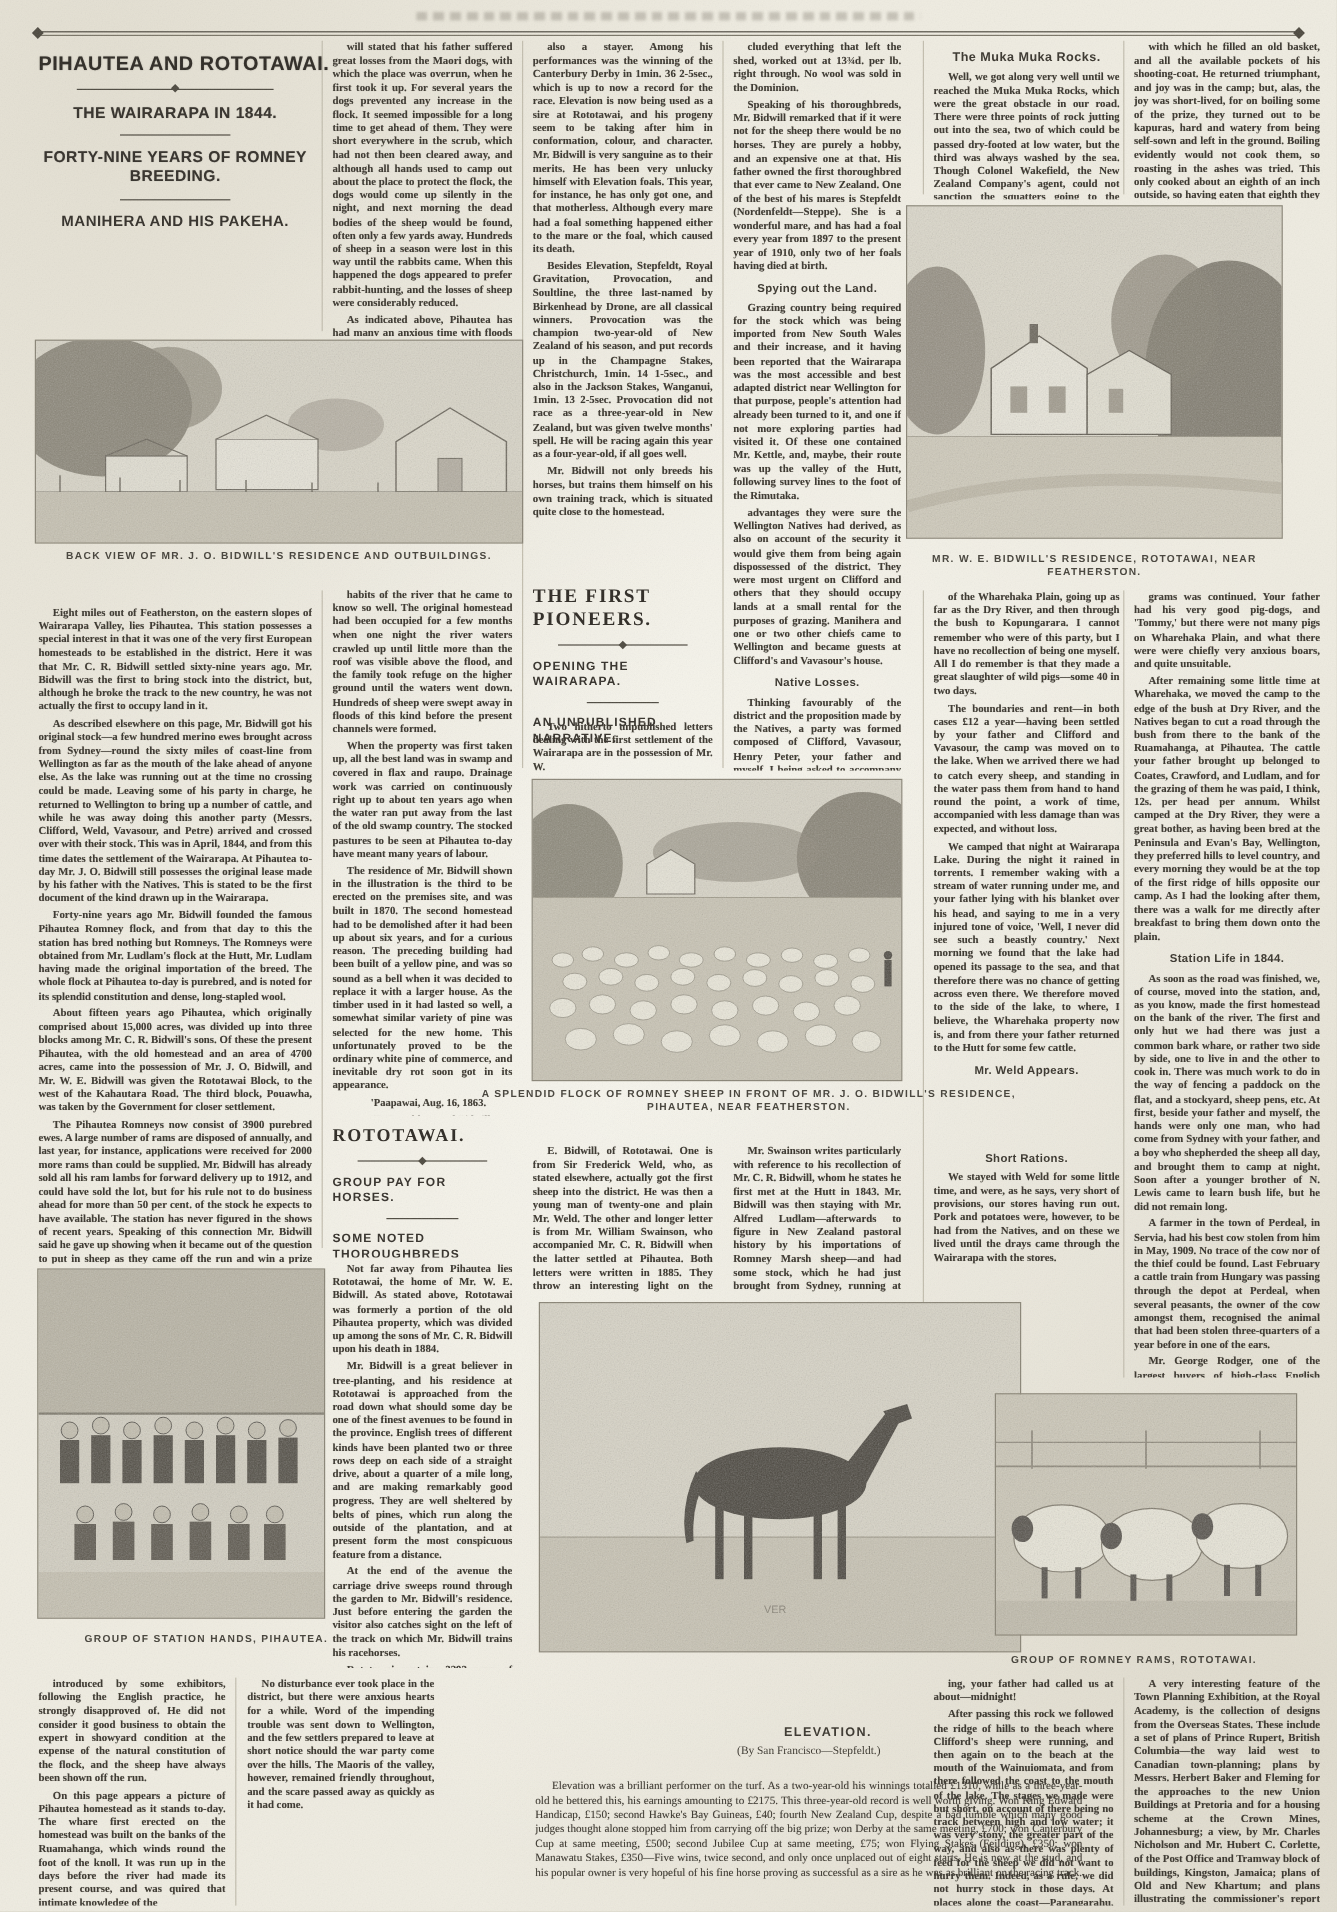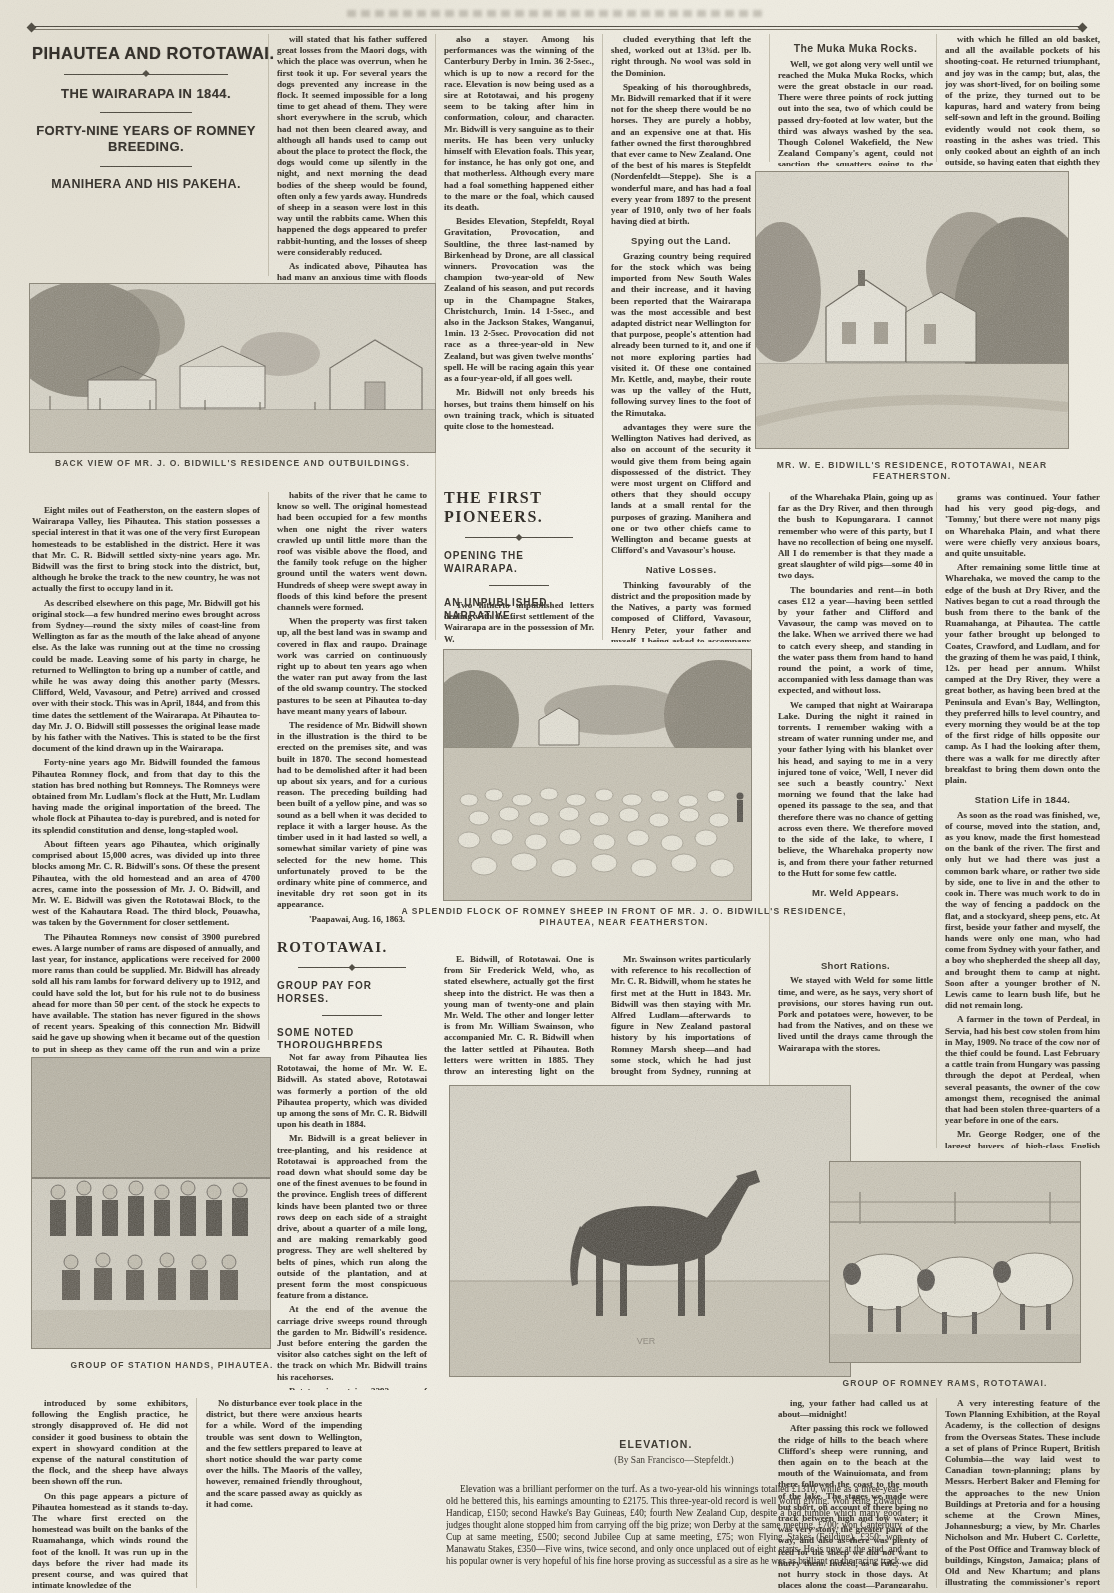--- a/index.html
+++ b/index.html
@@ -29,21 +29,21 @@
   .hl-sub3{font:bold 12.5px/1.2 "Liberation Sans","DejaVu Sans",sans-serif;letter-spacing:.4px;color:#34302a;margin:0;}
   .fancy-rule{position:relative;height:1px;background:#4e4a40;width:72%;margin:11px auto;}
   .fancy-rule::after{content:"";position:absolute;left:50%;top:-2.5px;width:5px;height:5px;background:#4e4a40;transform:translateX(-50%) rotate(45deg);}
   .plain-rule{height:1px;background:#4e4a40;width:40%;margin:10px auto;}
   .sec-title{font:bold 16px/1.2 "Liberation Serif","DejaVu Serif",serif;letter-spacing:1.5px;text-align:left;color:#2e2a24;margin:2px 0;}
   .sec-sub{font:bold 10px/1.3 "Liberation Sans","DejaVu Sans",sans-serif;letter-spacing:1px;text-align:left;color:#34302a;margin:0;}
   .photo{position:absolute;outline:1px solid #8a8577;background:#d6d2c4;}
   .photo svg{display:block;}
   .photo-caption{position:absolute;font:bold 8.5px/11px "Liberation Sans","DejaVu Sans",sans-serif;letter-spacing:1.1px;
     text-align:center;color:#45423a;}
-  .elev-title{position:absolute;left:426px;top:1438px;width:460px;text-align:center;
+  .elev-title{position:absolute;left:460px;top:1438px;width:460px;text-align:center;
     font:bold 10.5px "Liberation Sans","DejaVu Sans",sans-serif;letter-spacing:1.2px;color:#3a362e;}
   .elev-byline{position:absolute;left:444px;top:1455px;width:460px;text-align:center;font:9.5px "Liberation Serif",serif;color:#3a362e;}
   .wide-body{position:absolute;left:446px;top:1474px;width:456px;height:114px;overflow:hidden;
     font-size:9.3px;line-height:12px;text-align:justify;text-indent:14px;color:#3a362e;text-shadow:0 0 .6px rgba(60,55,45,.35);}
   .noise{position:absolute;left:0;top:0;z-index:40;pointer-events:none;opacity:.10;}
 </style>
 </head>
 <body>
 
 <div class="sheet">

